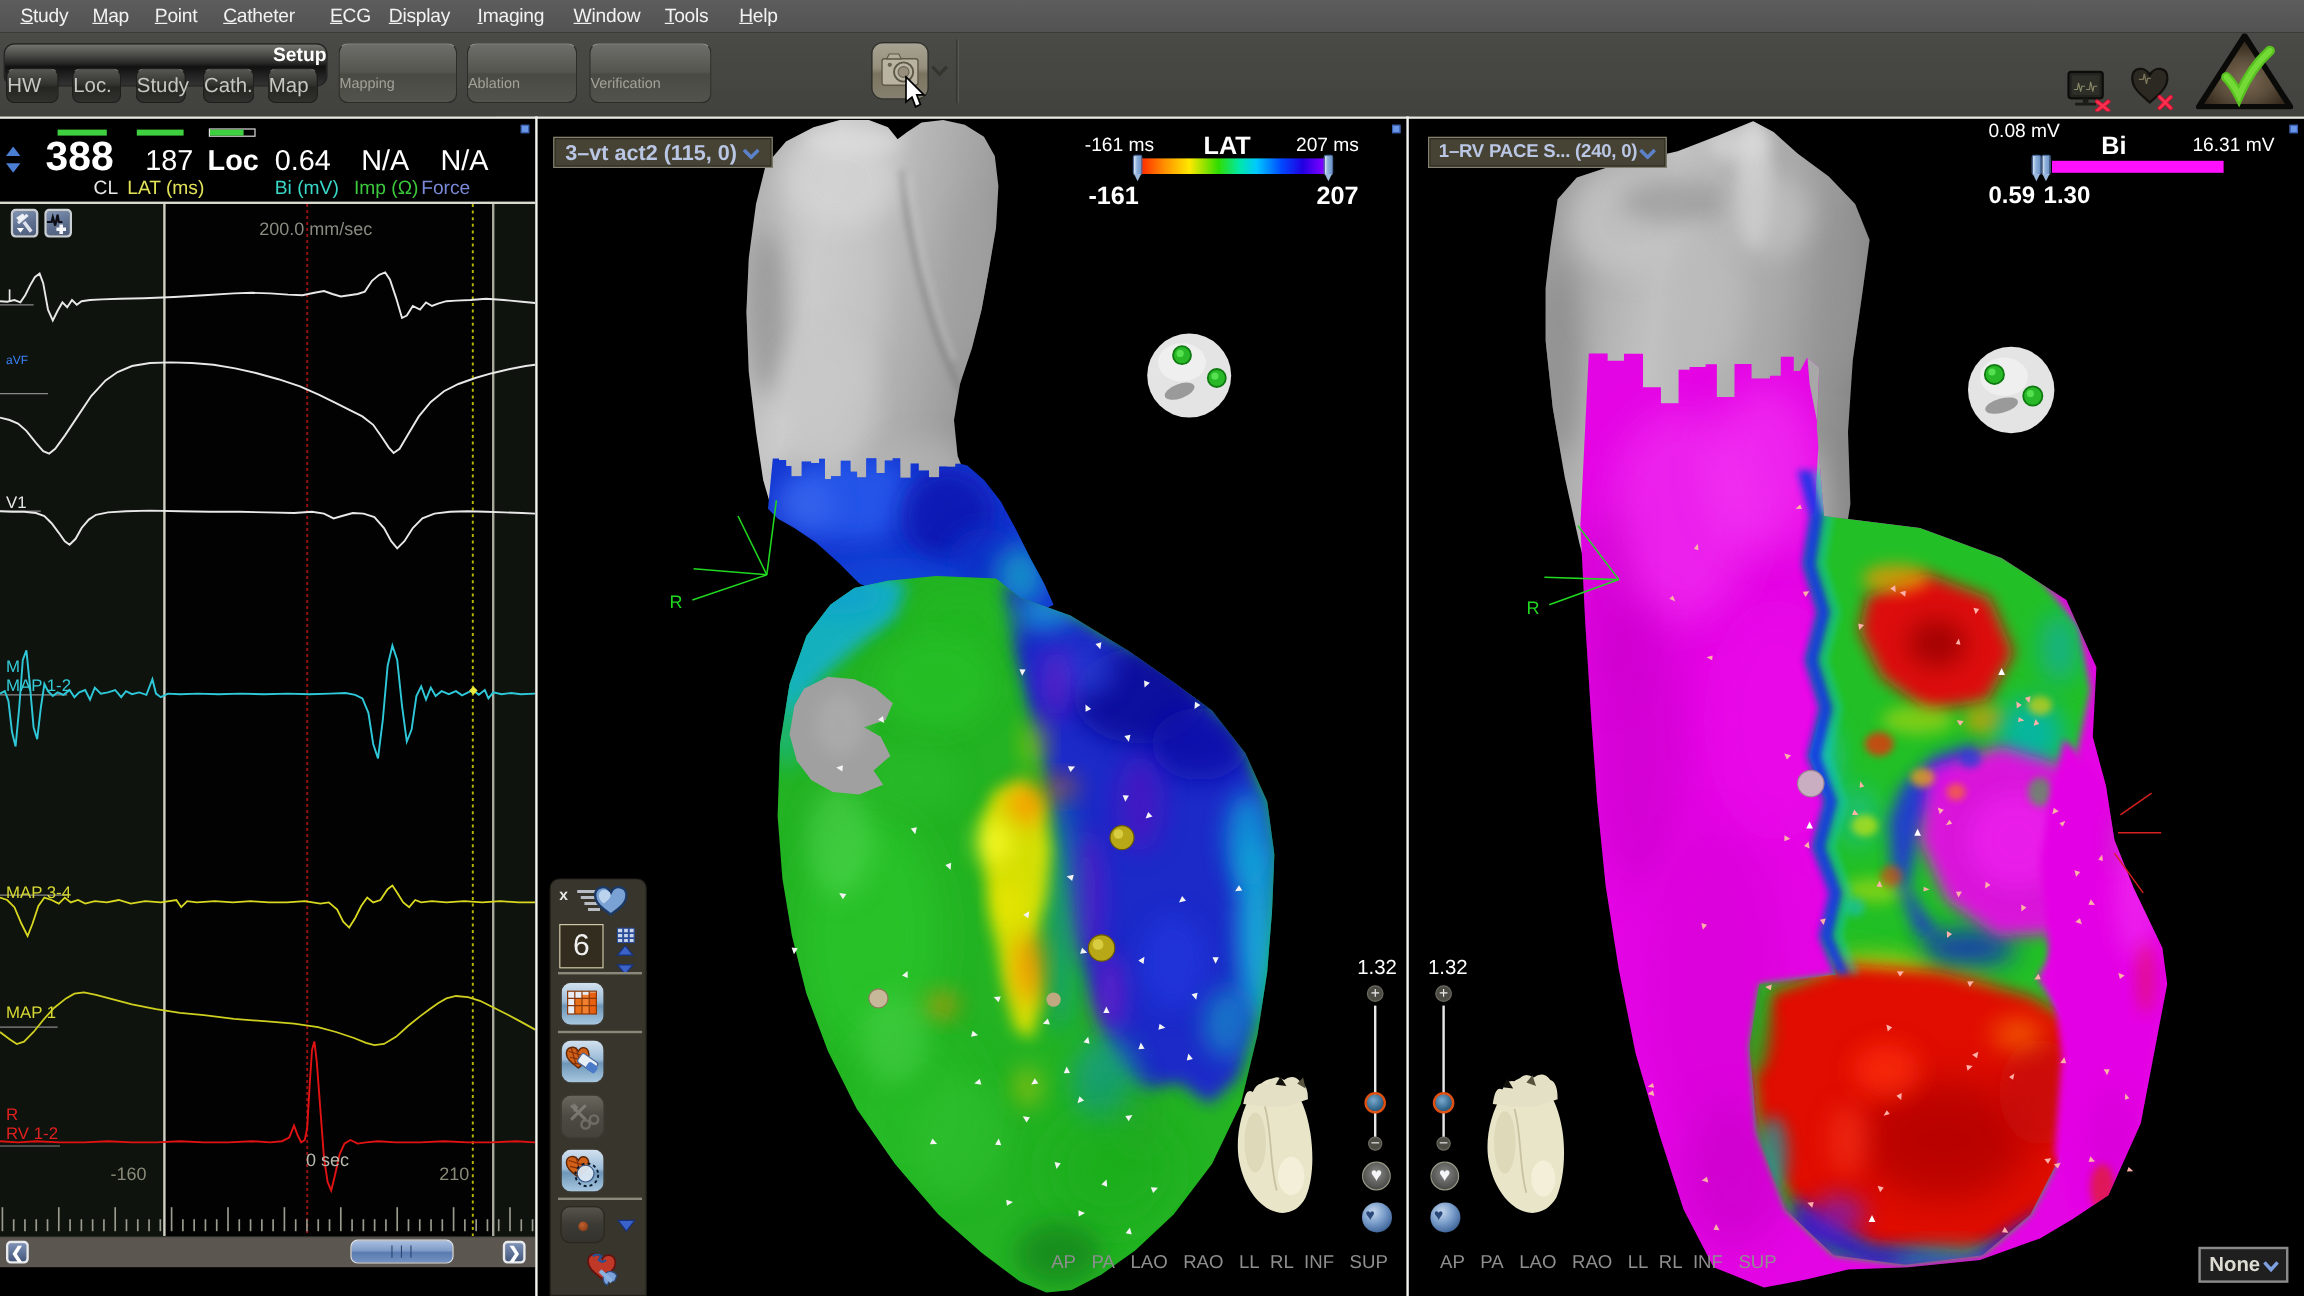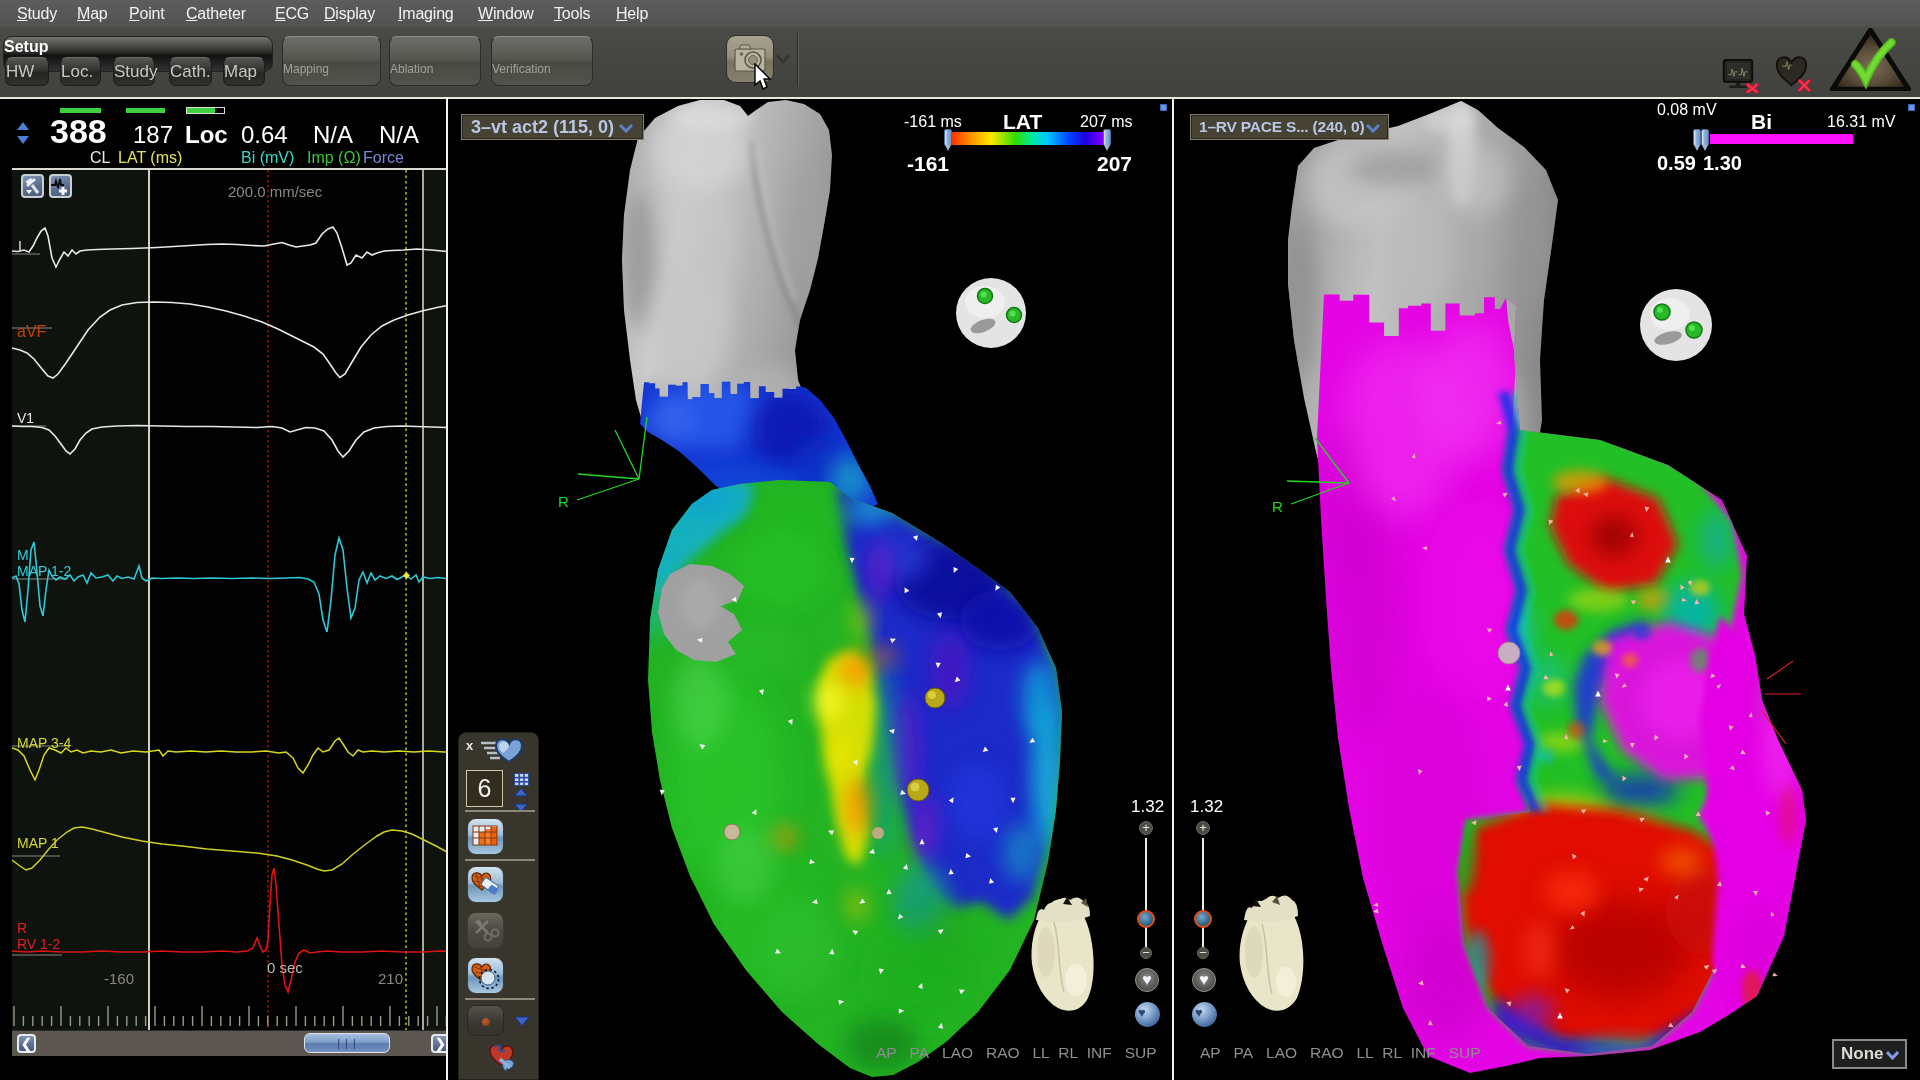--- a/index.html
+++ b/index.html
@@ -11,32 +11,32 @@
 #menubar { position:absolute; left:0; top:0; width:1920px; height:27px;
   background:linear-gradient(#5d5d5d,#525252); color:#f2f2f2; font-size:16px; letter-spacing:-0.2px; }
 #menubar span { position:absolute; top:5px; }
 #menubar u { text-decoration:underline; }
 
 
 #toolbar { position:absolute; left:0; top:27px; width:1920px; height:70px;
   background:linear-gradient(#4a4a46,#41413d); }
 .grpbar { position:absolute; left:3px; top:9px; width:270px; height:36px; border-radius:9px;
   background:linear-gradient(#757570,#2a2a28 45%,#111 55%,#333); border:1px solid #222;
-  color:#fff; font-size:16px; font-weight:bold; text-align:left; line-height:19px; }
+  color:#fff; font-size:16px; font-weight:bold; text-align:right; line-height:19px; }
 .sbtn { position:absolute; top:30px; height:29px; border-radius:7px;
   background:linear-gradient(#565652,#33332f 45%,#252521 55%,#31312d);
   border:1px solid #1d1d1b; border-top-color:#6a6a66;
   color:#c7c7c2; font-size:17px; text-align:left; line-height:27px; }
 .bbtn { position:absolute; top:9px; height:50px; border-radius:8px;
   background:linear-gradient(#6e6e6a,#55554f 48%,#4a4a44 52%,#53534d);
   border:1px solid #2c2c28; border-top-color:#8c8c86;
   color:#a2a29a; font-size:12px; text-align:left; line-height:64px; }
 
 
-#lpanel { position:absolute; left:0; top:97px; width:413px; height:983px; background:#000;margin-left:12px; }
+#lpanel { position:absolute; left:0; top:97px; width:413px; height:983px; background:#000; }
 #mpanel { position:absolute; left:448px; top:97px; width:724px; height:983px; background:#000; }
 #rpanel { position:absolute; left:1174px; top:97px; width:746px; height:983px; background:#000; }
 .topline { position:absolute; left:0; top:97px; width:1920px; height:2px; background:#e9e9e2; }
 .vsep1 { position:absolute; left:446px; top:97px; width:2px; height:983px; background:#f2f2ee; }
 .vsep2 { position:absolute; left:1172px; top:97px; width:2px; height:983px; background:#f2f2ee; }
 .bluesq { position:absolute; width:7px; height:7px; background:#6a96e8; border:1px solid #3c62b4; }
 
 
 .hnum { position:absolute; color:#fff; font-weight:bold; }
 .hlbl { position:absolute; font-size:16px; }
@@ -276,21 +276,21 @@
         <line x1="434.4" y1="846" x2="434.4" y2="856"></line>
         <line x1="443.8" y1="846" x2="443.8" y2="856"></line>
       </g>
   </svg>
 
   <div style="position:absolute;left:92px;top:873px;color:#8a8a7a;font-size:15px">-160</div>
   <div style="position:absolute;left:255px;top:862px;color:#b9b9ad;font-size:15px">0 sec</div>
   <div style="position:absolute;left:366px;top:873px;color:#8a8a7a;font-size:15px">210</div>
 
   <div style="position:absolute;left:6px;top:141px;color:#e8e8e8;font-size:14px">I</div>
-  <div style="position:absolute;left:5px;top:226px;color:#c2410c;font-size:16px">aVF</div>
+  <div style="position:absolute;left:5px;top:198px;color:#3b82f6;font-size:10px">aVF</div>
   <div style="position:absolute;left:5px;top:313px;color:#e8e8e8;font-size:14px">V1</div>
   <div style="position:absolute;left:5px;top:450px;color:#35ccd8;font-size:14px">M<br>MAP 1-2</div>
   <div style="position:absolute;left:5px;top:638px;color:#d8d832;font-size:14px">MAP 3-4</div>
   <div style="position:absolute;left:5px;top:738px;color:#d8d832;font-size:14px">MAP 1</div>
   <div style="position:absolute;left:5px;top:823px;color:#e02020;font-size:14px">R<br>RV 1-2</div>
 
   <div style="position:absolute;left:0;top:933px;width:446px;height:26px;background:#5b5750;border-top:1px solid #2a2a26">
     <div style="position:absolute;left:5px;top:3px;width:19px;height:19px;border-radius:4px;border:2px solid #e8eaee;background:linear-gradient(#7d92b8,#46587c);color:#fff;font-weight:bold;text-align:center;line-height:15px;font-size:13px">❮</div>
     <div style="position:absolute;left:419px;top:3px;width:19px;height:19px;border-radius:4px;border:2px solid #e8eaee;background:linear-gradient(#7d92b8,#46587c);color:#fff;font-weight:bold;text-align:center;line-height:15px;font-size:13px">❯</div>
     <div style="position:absolute;left:292px;top:2px;width:86px;height:20px;border-radius:6px;border:1.5px solid #dfe2e8;background:linear-gradient(#a9bedf,#7f9cc9 45%,#5a7bb0 55%,#7392c2);text-align:center;color:#2c4470;font-size:11px;line-height:19px;letter-spacing:1px">| | |</div>

